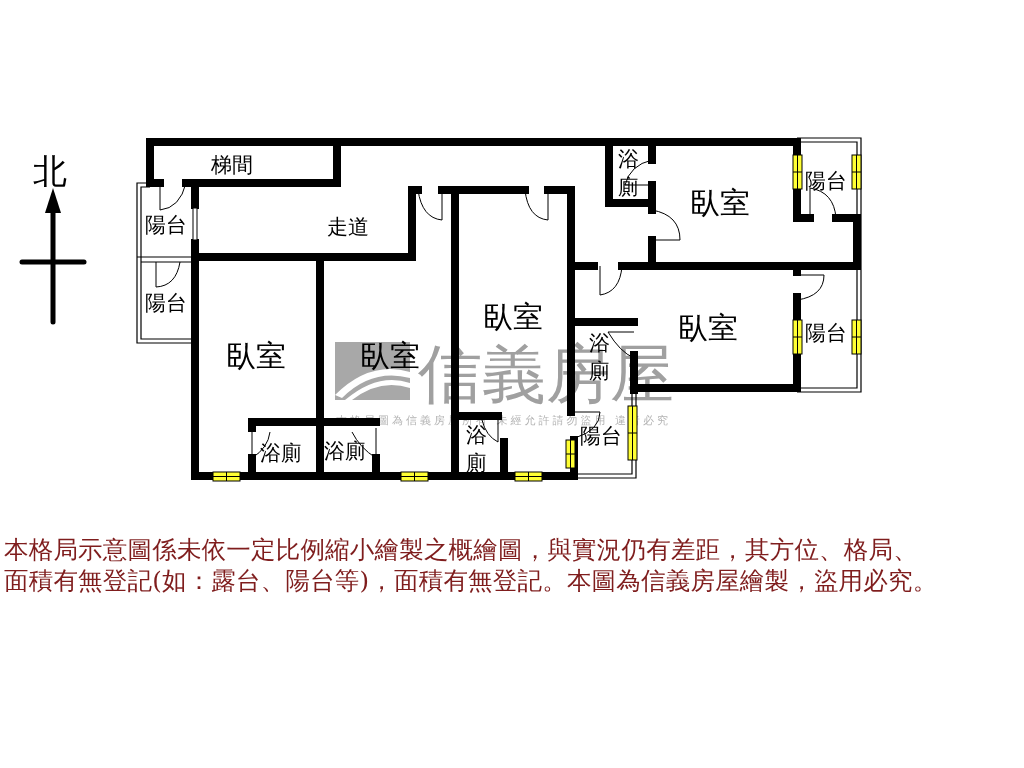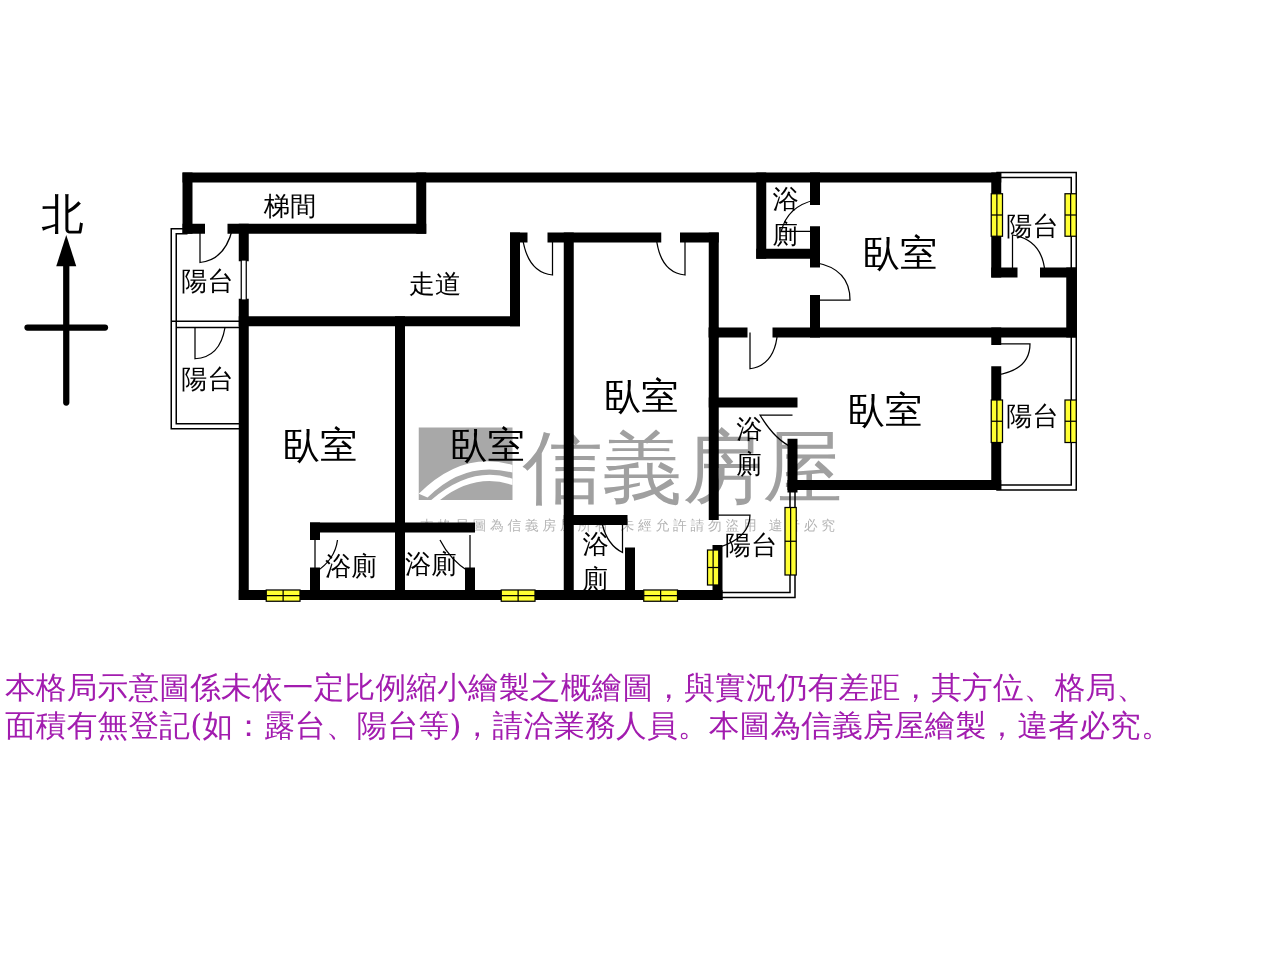--- a/index.html
+++ b/index.html
@@ -1,21 +1,21 @@
 <!DOCTYPE html>
 <html><head>
 <meta charset="utf-8">
 <style>
   html, body { margin: 0; padding: 0; background: #ffffff; }
   body { width: 1024px; height: 768px; position: relative; overflow: hidden; font-family: "DejaVu Sans", "Liberation Sans", sans-serif; }
   #plan { position: absolute; left: 0; top: 0; width: 1024px; height: 500px; }
   .room-label { font-family: "DejaVu Sans", sans-serif; fill: #000; }
   .watermark-text { font-family: "DejaVu Sans", sans-serif; fill: #a0a0a0; }
   .watermark-small { font-family: "DejaVu Sans", sans-serif; fill: #b4b4b4; }
-  #disclaimer { position: absolute; left: 4px; top: 534px; width: 1020px; font-family: "DejaVu Serif", "Liberation Serif", serif; font-size: 24.5px; line-height: 31px; color: #a21caf; letter-spacing: 0.2px; }
+  #disclaimer { position: absolute; left: 4px; top: 534px; width: 1020px; font-family: "DejaVu Serif", "Liberation Serif", serif; font-size: 24.5px; line-height: 31px; color: #7f1d1d; letter-spacing: 0.2px; }
   #disclaimer div { white-space: nowrap; }
 </style>
 </head>
 <body>
 
 <svg id="plan" viewBox="0 0 1024 500" xmlns="http://www.w3.org/2000/svg">
 
   <g>
     <rect x="335" y="342" width="75" height="58" fill="#a8a8a8"></rect>
     <path d="M335 395 Q370 360 410 372 L410 378 Q372 368 342 398 Z" fill="#ffffff"></path>
@@ -175,14 +175,14 @@
     <text class="room-label" x="466" y="442" font-size="21">浴</text>
     <text class="room-label" x="466" y="470" font-size="21">廁</text>
     <text class="room-label" x="805" y="188" font-size="21">陽台</text>
     <text class="room-label" x="805" y="340" font-size="21">陽台</text>
     <text class="room-label" x="580" y="443" font-size="21">陽台</text>
   </g>
 </svg>
 
 <div id="disclaimer">
   <div>本格局示意圖係未依一定比例縮小繪製之概繪圖，與實況仍有差距，其方位、格局、</div>
-  <div>面積有無登記(如：露台、陽台等)，請洽業務人員。本圖為信義房屋繪製，違者必究。</div>
+  <div>面積有無登記(如：露台、陽台等)，面積有無登記。本圖為信義房屋繪製，盜用必究。</div>
 </div>
 
 </body></html>

